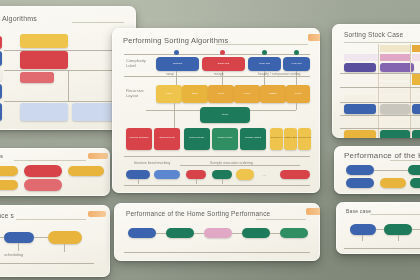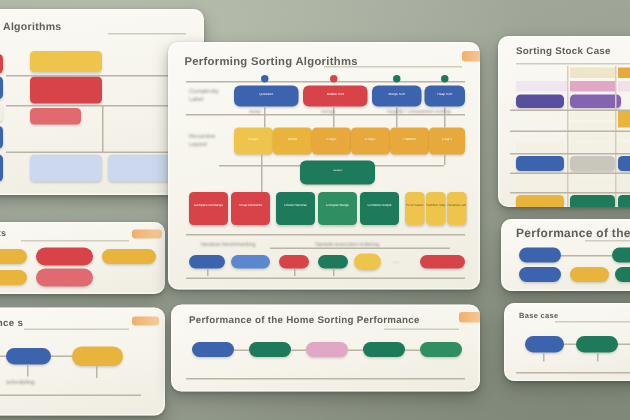--- a/index.html
+++ b/index.html
@@ -18,21 +18,21 @@
   .card{
     position:absolute;
     background:linear-gradient(170deg,#fbfaf5 0%,#f5f3ea 60%,#efece1 100%);
     border-radius:7px;
     box-shadow:0 4px 10px rgba(40,45,35,.34),0 1px 2px rgba(40,45,35,.25);
     overflow:hidden;
   }
   .card:before{content:"";position:absolute;inset:0;border-radius:7px;
     border:1px solid rgba(255,255,255,.55);pointer-events:none;}
   .ttl{
-    position:absolute;color:#4a4a46;font-weight:bold;
+    position:absolute;color:#4a4a46;font-weight:normal;
     letter-spacing:.2px;white-space:nowrap;
     filter:blur(.42px);opacity:.88;
   }
   .rule{position:absolute;height:1px;background:#cfcbbd;}
   .accent{position:absolute;border-radius:2px;
     background:linear-gradient(90deg,#f0a255,#f6c48a);opacity:.85;filter:blur(.5px);}
   .blk{position:absolute;border-radius:3px;filter:blur(.34px);
     box-shadow:0 1px 1.5px rgba(0,0,0,.16);}
   .pill{position:absolute;border-radius:999px;filter:blur(.34px);
     box-shadow:0 1px 1.5px rgba(0,0,0,.16);}

